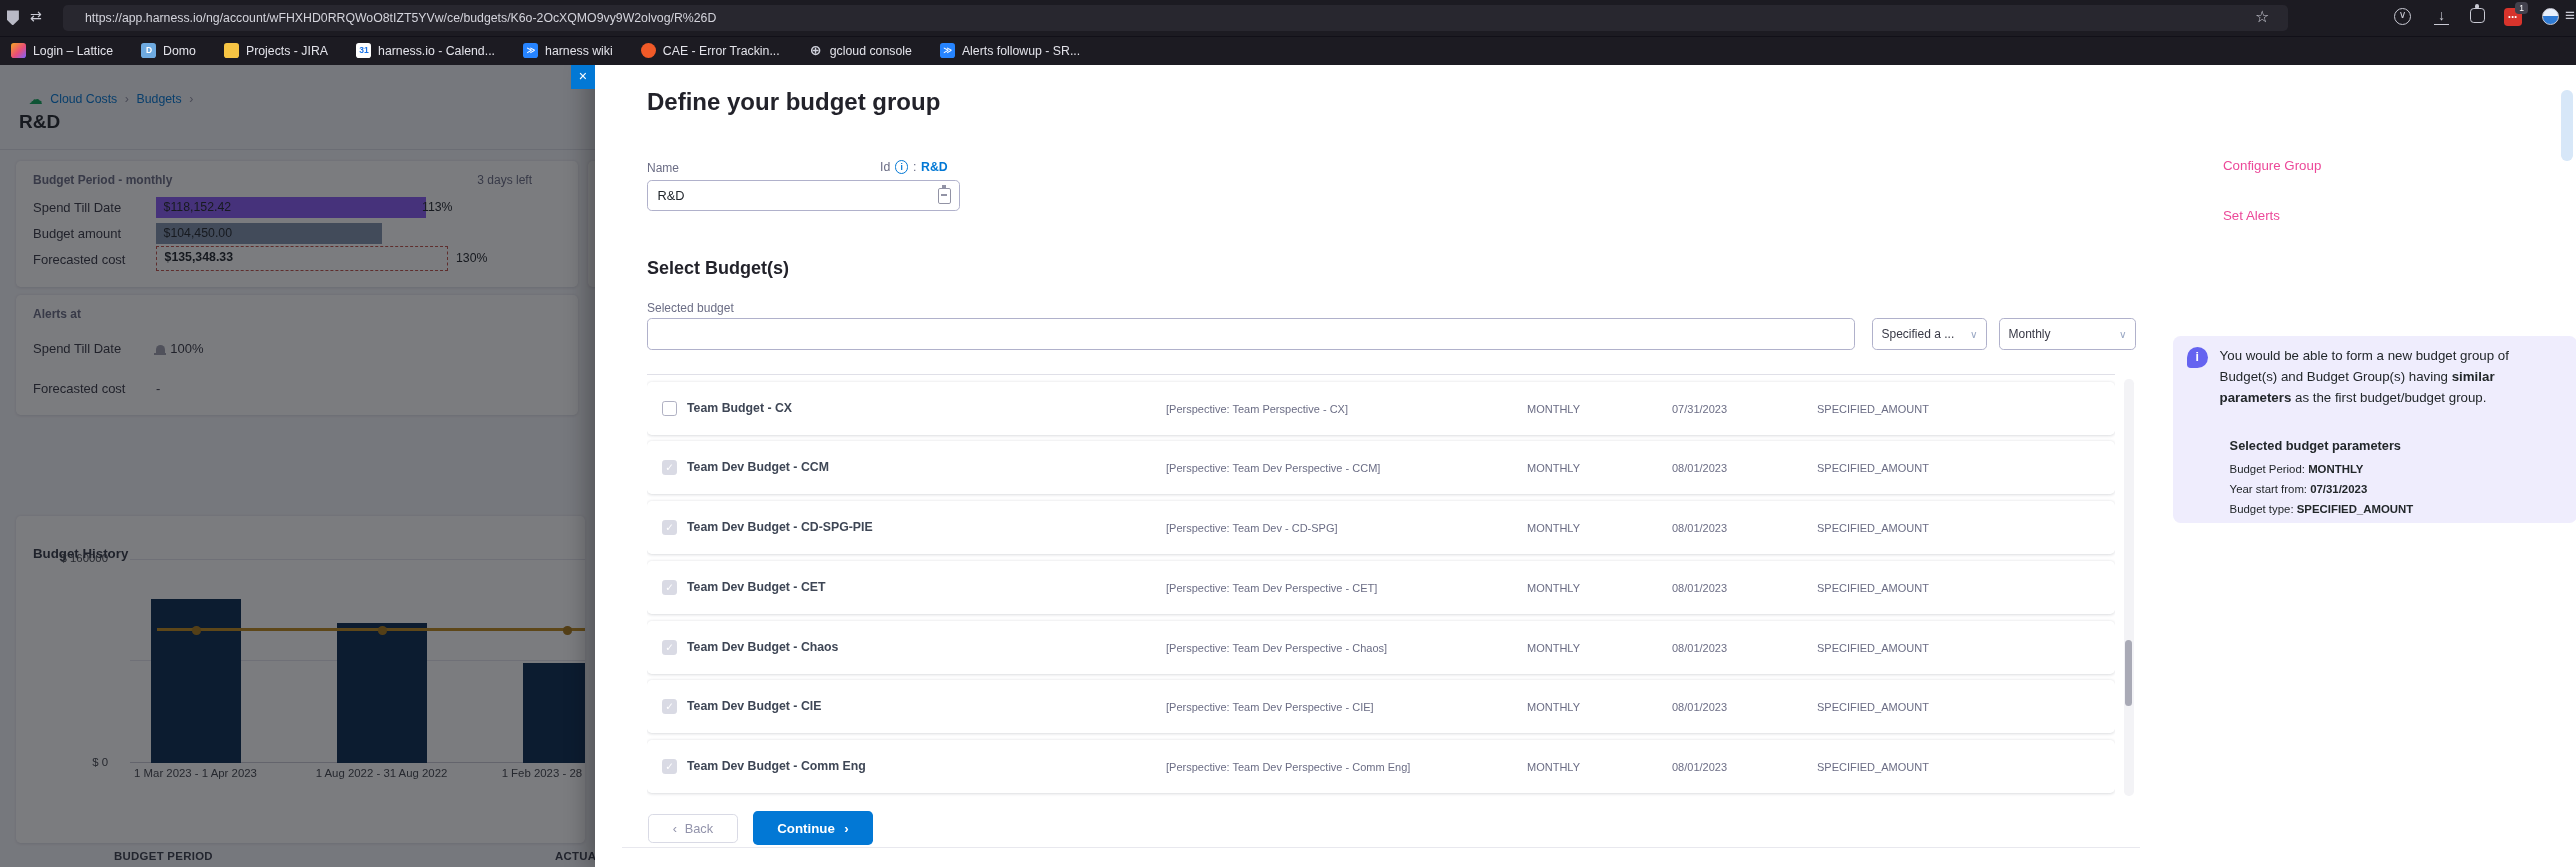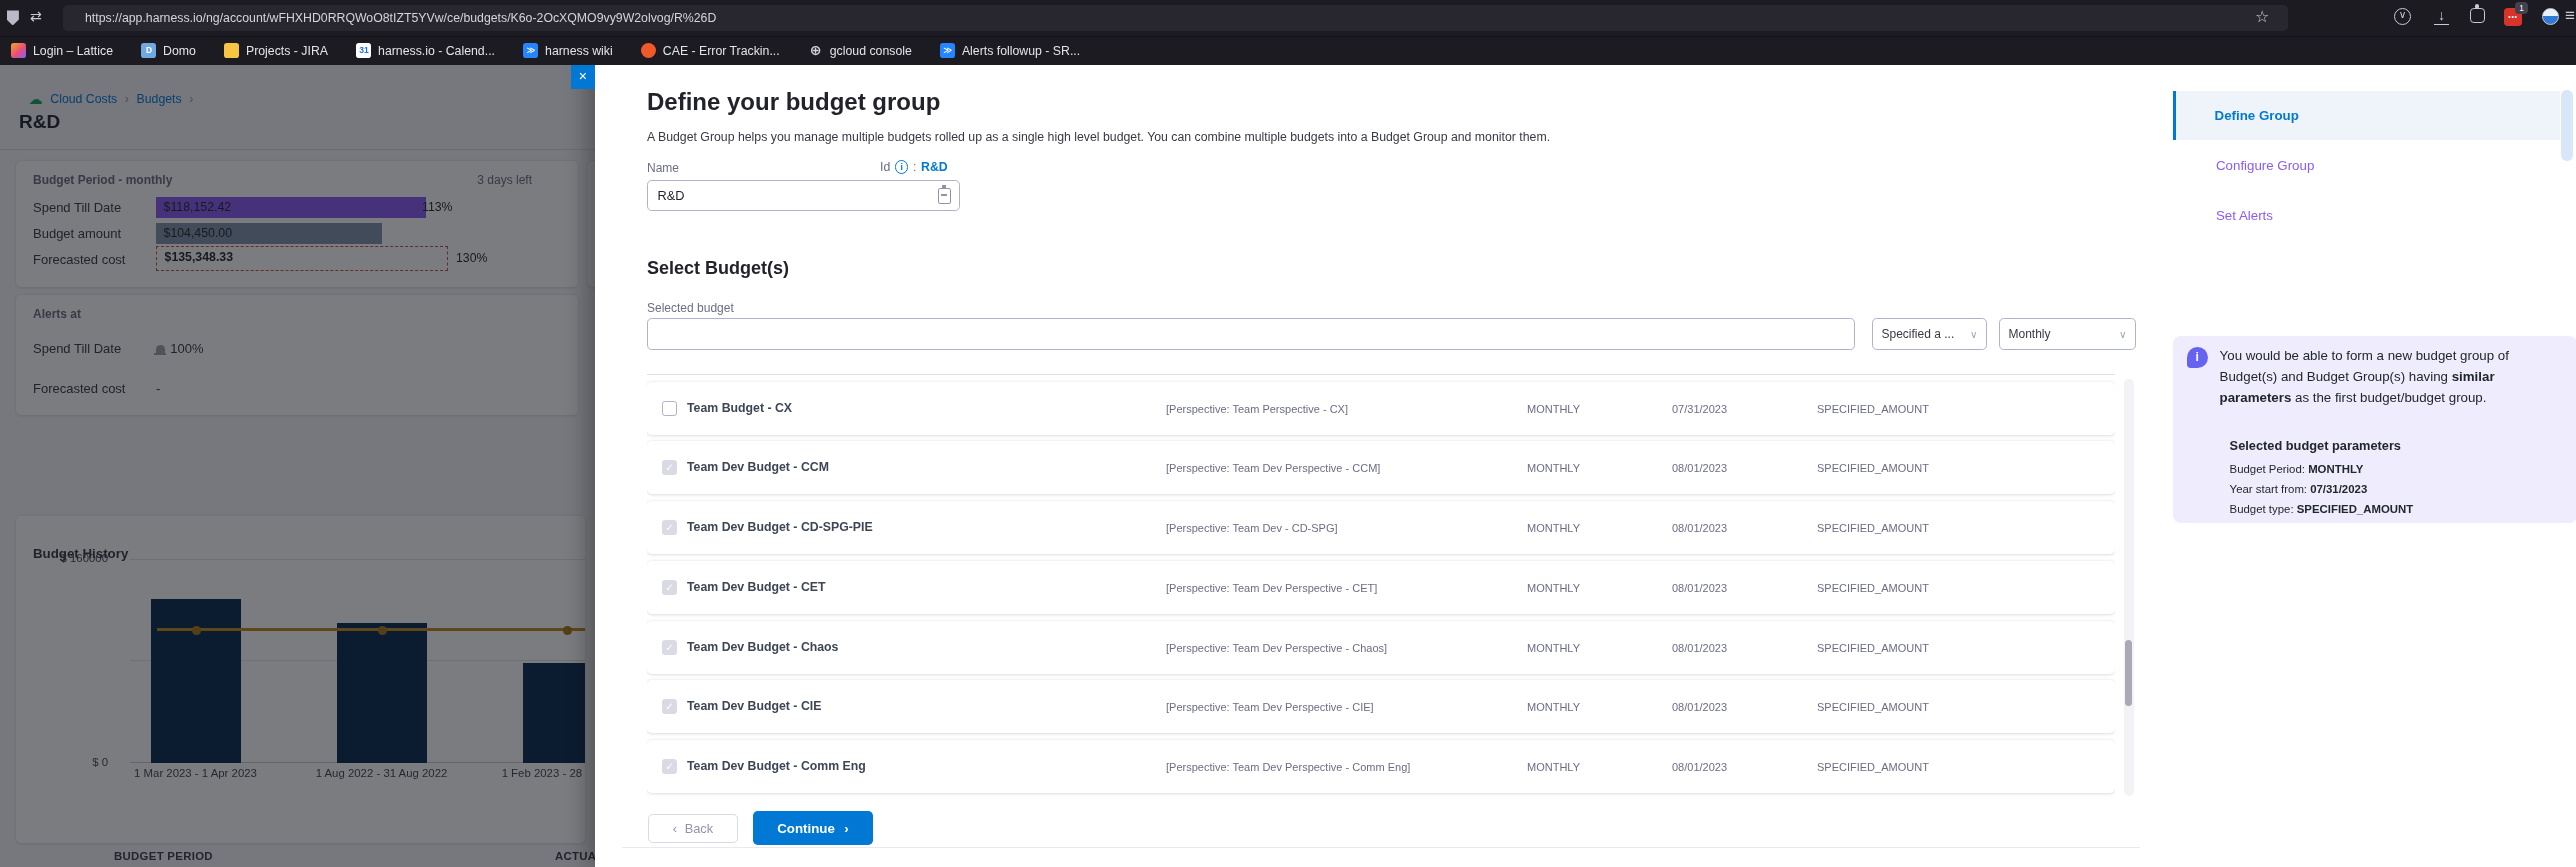--- a/index.html
+++ b/index.html
@@ -100,21 +100,21 @@
   .rp { left:519px; } .rper { left:880px; } .rdate { left:1025px; } .rtype { left:1170px; }
   .vscroll { position:absolute; left:1529px; top:314px; width:9.5px; height:417px; background:#f3f3f6; border-radius:4.7px; }
   .vthumb { position:absolute; left:0.9px; top:261px; width:7.6px; height:66px; background:#a9aab6; border-radius:3.8px; }
 
   .back-btn { position:absolute; left:53px; top:749px; width:90px; height:29px; border:0.9px solid #d9dae5; border-radius:4.7px; background:#fff; font-size:12.8px; color:#9293ab; display:flex; align-items:center; justify-content:center; gap:7.6px; }
   .cont-btn { position:absolute; left:158px; top:746px; width:120px; height:34px; border-radius:4.7px; background:#0278d5; font-size:13.3px; font-weight:bold; color:#fff; display:flex; align-items:center; justify-content:center; gap:9.5px; border:none; }
   .foot-div { position:absolute; left:26.6px; top:782px; width:1518px; height:0.9px; background:#e8e8ee; }
 
   
   .steps { position:absolute; left:1571px; top:0; width:411px; height:802px; background:#fff; }
-  .step { position:absolute; left:7px; width:387px; height:49px; font-size:13.3px; color:#8b5cf6; display:flex; align-items:center; padding-left:43px; }
+  .step { position:absolute; left:14px; width:387px; height:49px; font-size:13.3px; color:#ec4899; display:flex; align-items:center; padding-left:43px; }
   .step.active { background:#eff4fb; border-left:3.8px solid #0278d5; color:#0278d5; font-weight:bold; padding-left:39px; left:6.6px; }
   .side-scroll { position:absolute; left:395px; top:25px; width:12.3px; height:71px; background:#d7e7f8; border-radius:5.7px; }
   .info-card { position:absolute; left:6.6px; top:271px; width:404px; height:187px; background:#efedfd; border-radius:7.6px; }
   .info-ic { position:absolute; left:14.2px; top:11.4px; width:21px; height:21px; background:#6563f0; border-radius:50% 50% 50% 3.8px; color:#fff; font-size:12.3px; font-weight:bold; text-align:center; line-height:21px; }
   .info-text { position:absolute; left:47px; top:10.4px; width:327px; font-size:13.3px; color:#22272a; line-height:1.55; }
   .params-title { position:absolute; left:57px; top:102px; font-size:12.8px; font-weight:bold; color:#22272a; }
   .pline { position:absolute; left:57px; font-size:11.4px; color:#22272a; }
   .pline b { font-weight:bold; }
 </style>
 </head>
@@ -233,21 +233,20 @@
 
     <div class="tbl-head" style="left:114px;">BUDGET PERIOD</div>
     <div class="tbl-head" style="left:555px;">ACTUAL</div>
   </div>
 
   <div class="overlay"></div>
 
   <div class="modal">
     <div class="close-btn">×</div>
     <div class="m-title">Define your budget group</div>
-    <div class="m-desc">A Budget Group helps you manage multiple budgets rolled up as a single high level budget. You can combine multiple budgets into a Budget Group and monitor them.</div>
 
     <div class="lbl" style="left:52px; top:96px;">Name</div>
     <div class="id-line">
       <span>Id</span>
       <span class="info-i">i</span>
       <span>:</span>
       <span class="id-val">R&amp;D</span>
     </div>
     <div class="tinput name-input">
       <span>R&amp;D</span>
@@ -334,21 +333,20 @@
       <span>‹</span>
       <span>Back</span>
     </button>
     <button class="cont-btn">
       <span>Continue</span>
       <span>›</span>
     </button>
     <div class="foot-div"></div>
 
     <div class="steps">
-      <div class="step active" style="top:25.6px;">Define Group</div>
       <div class="step" style="top:76px;">Configure Group</div>
       <div class="step" style="top:126px;">Set Alerts</div>
       <div class="side-scroll"></div>
       <div class="info-card">
         <div class="info-ic">i</div>
         <div class="info-text"><span>You would be able to form a new budget group of Budget(s) and Budget Group(s) having </span><b>similar parameters</b><span> as the first budget/budget group.</span></div>
         <div class="params-title">Selected budget parameters</div>
         <div class="pline" style="top:127px;"><span>Budget Period: </span><b>MONTHLY</b></div>
         <div class="pline" style="top:147px;"><span>Year start from: </span><b>07/31/2023</b></div>
         <div class="pline" style="top:167px;"><span>Budget type: </span><b>SPECIFIED_AMOUNT</b></div>

